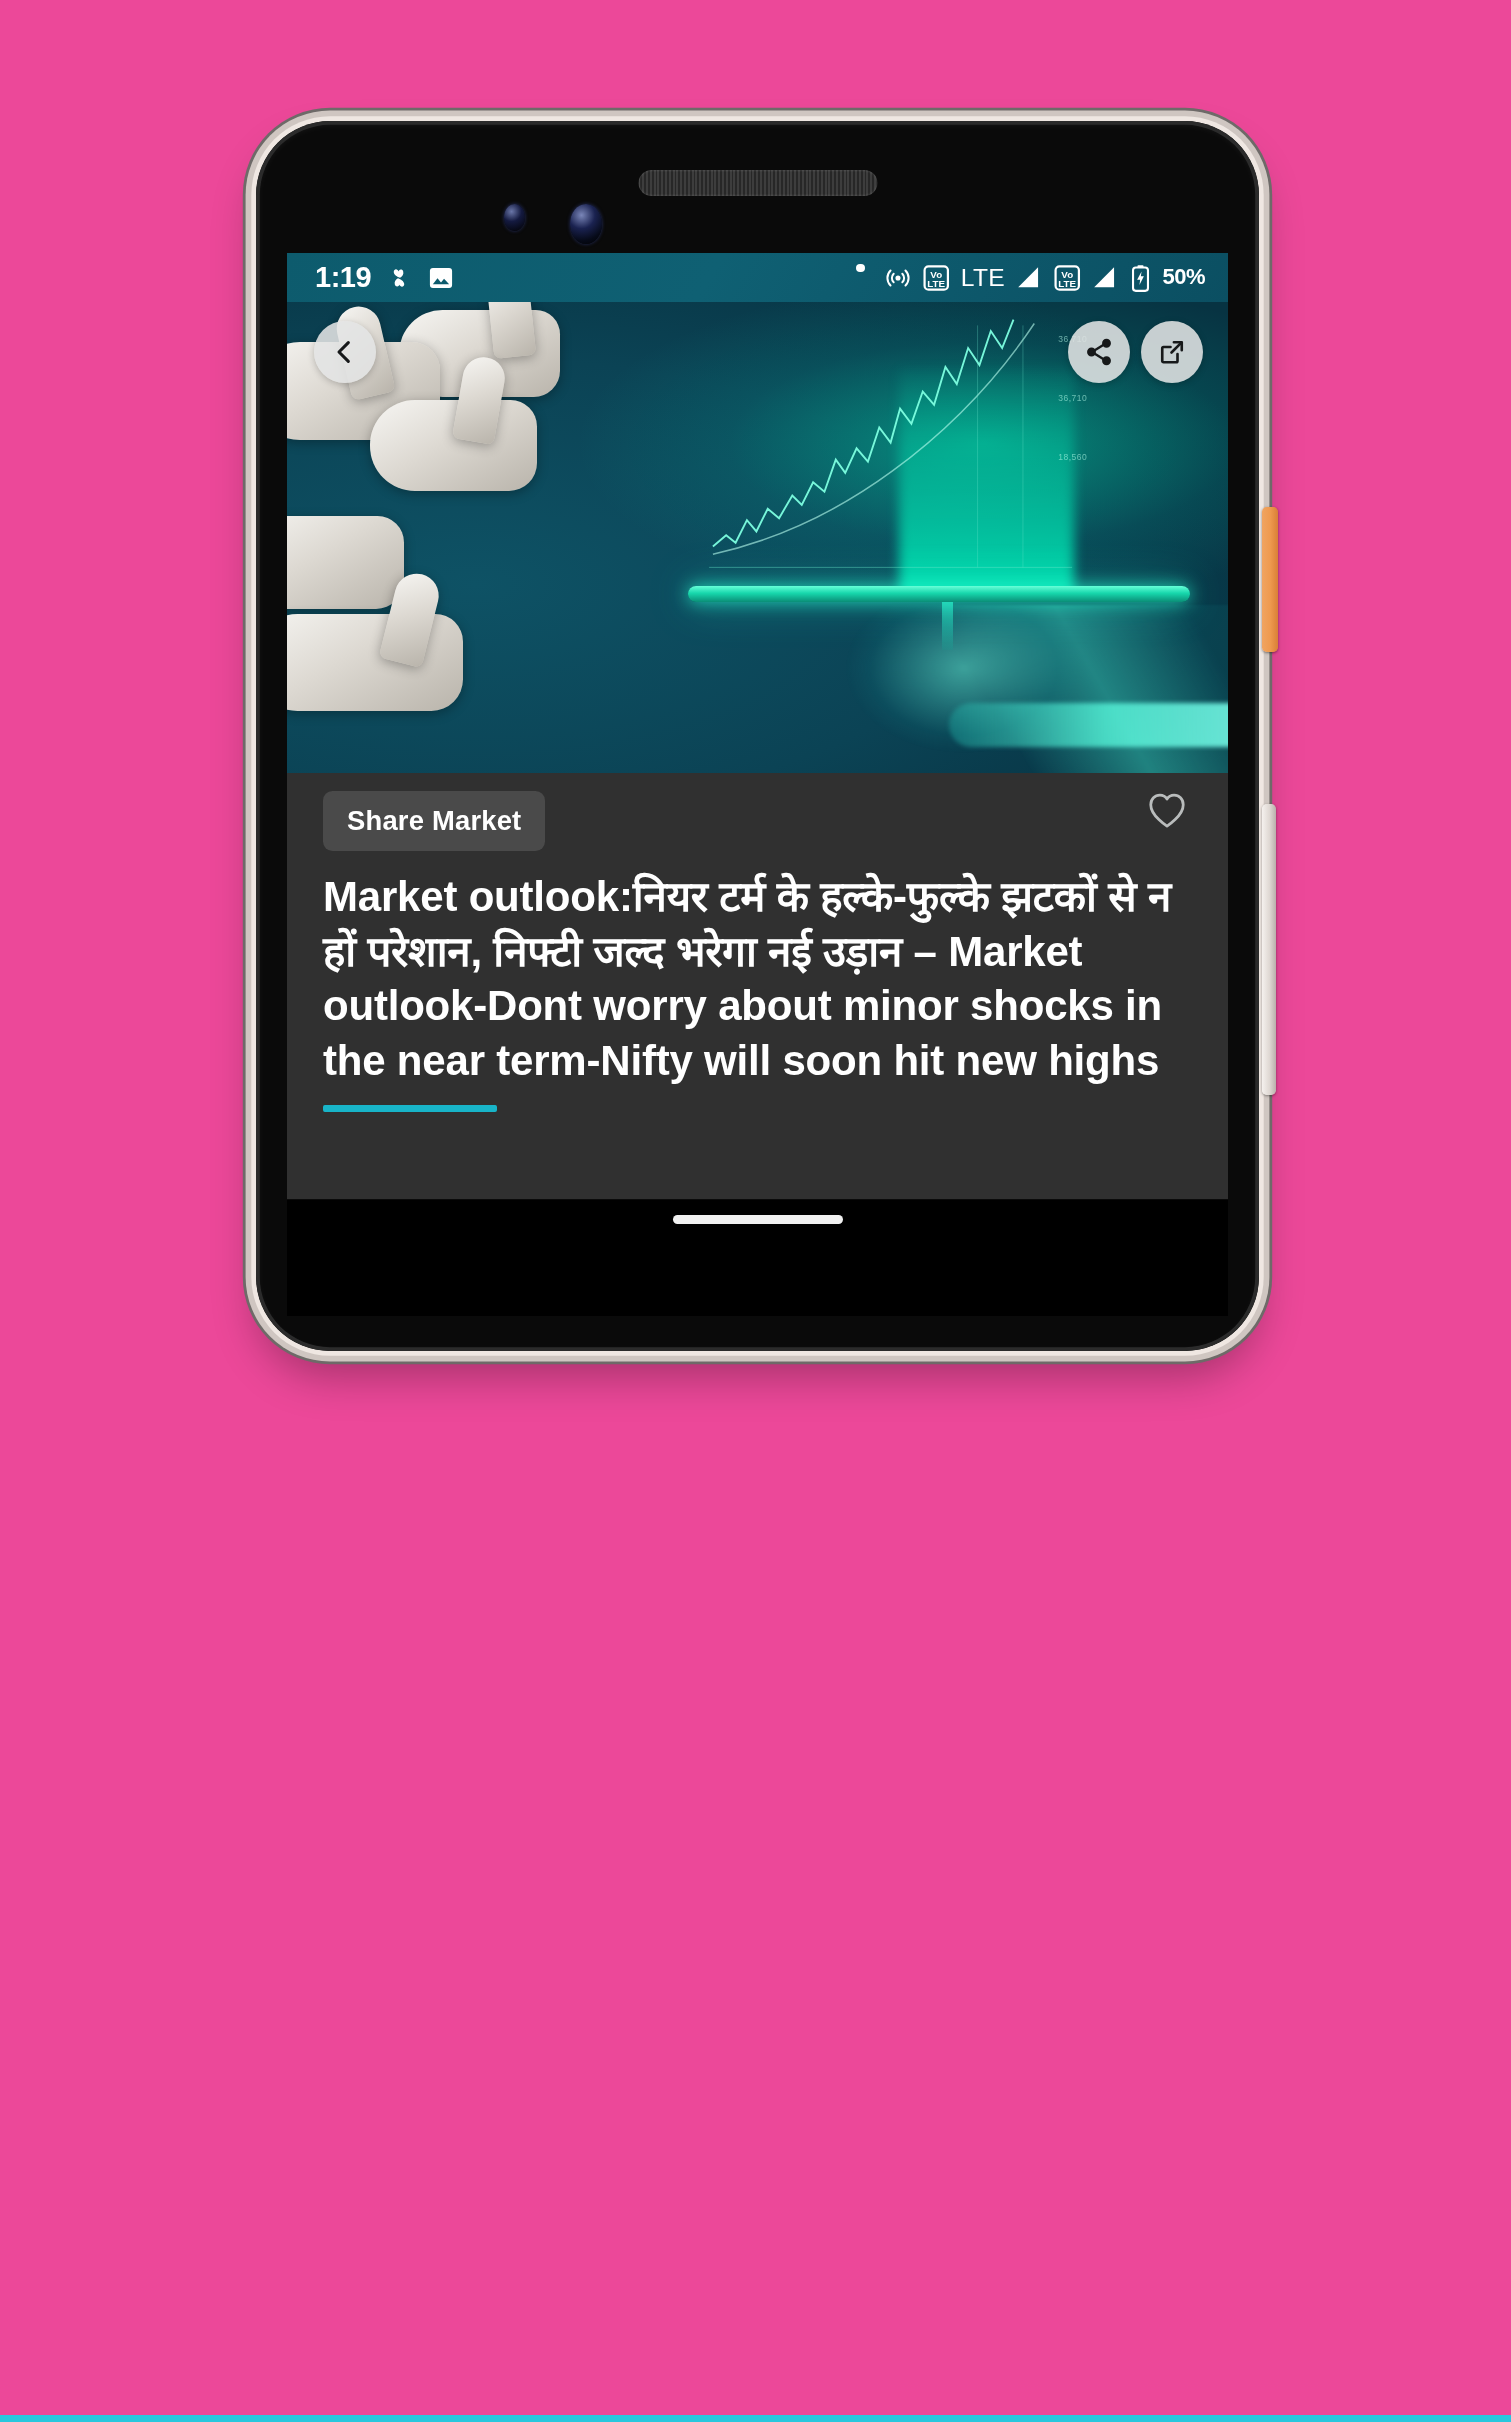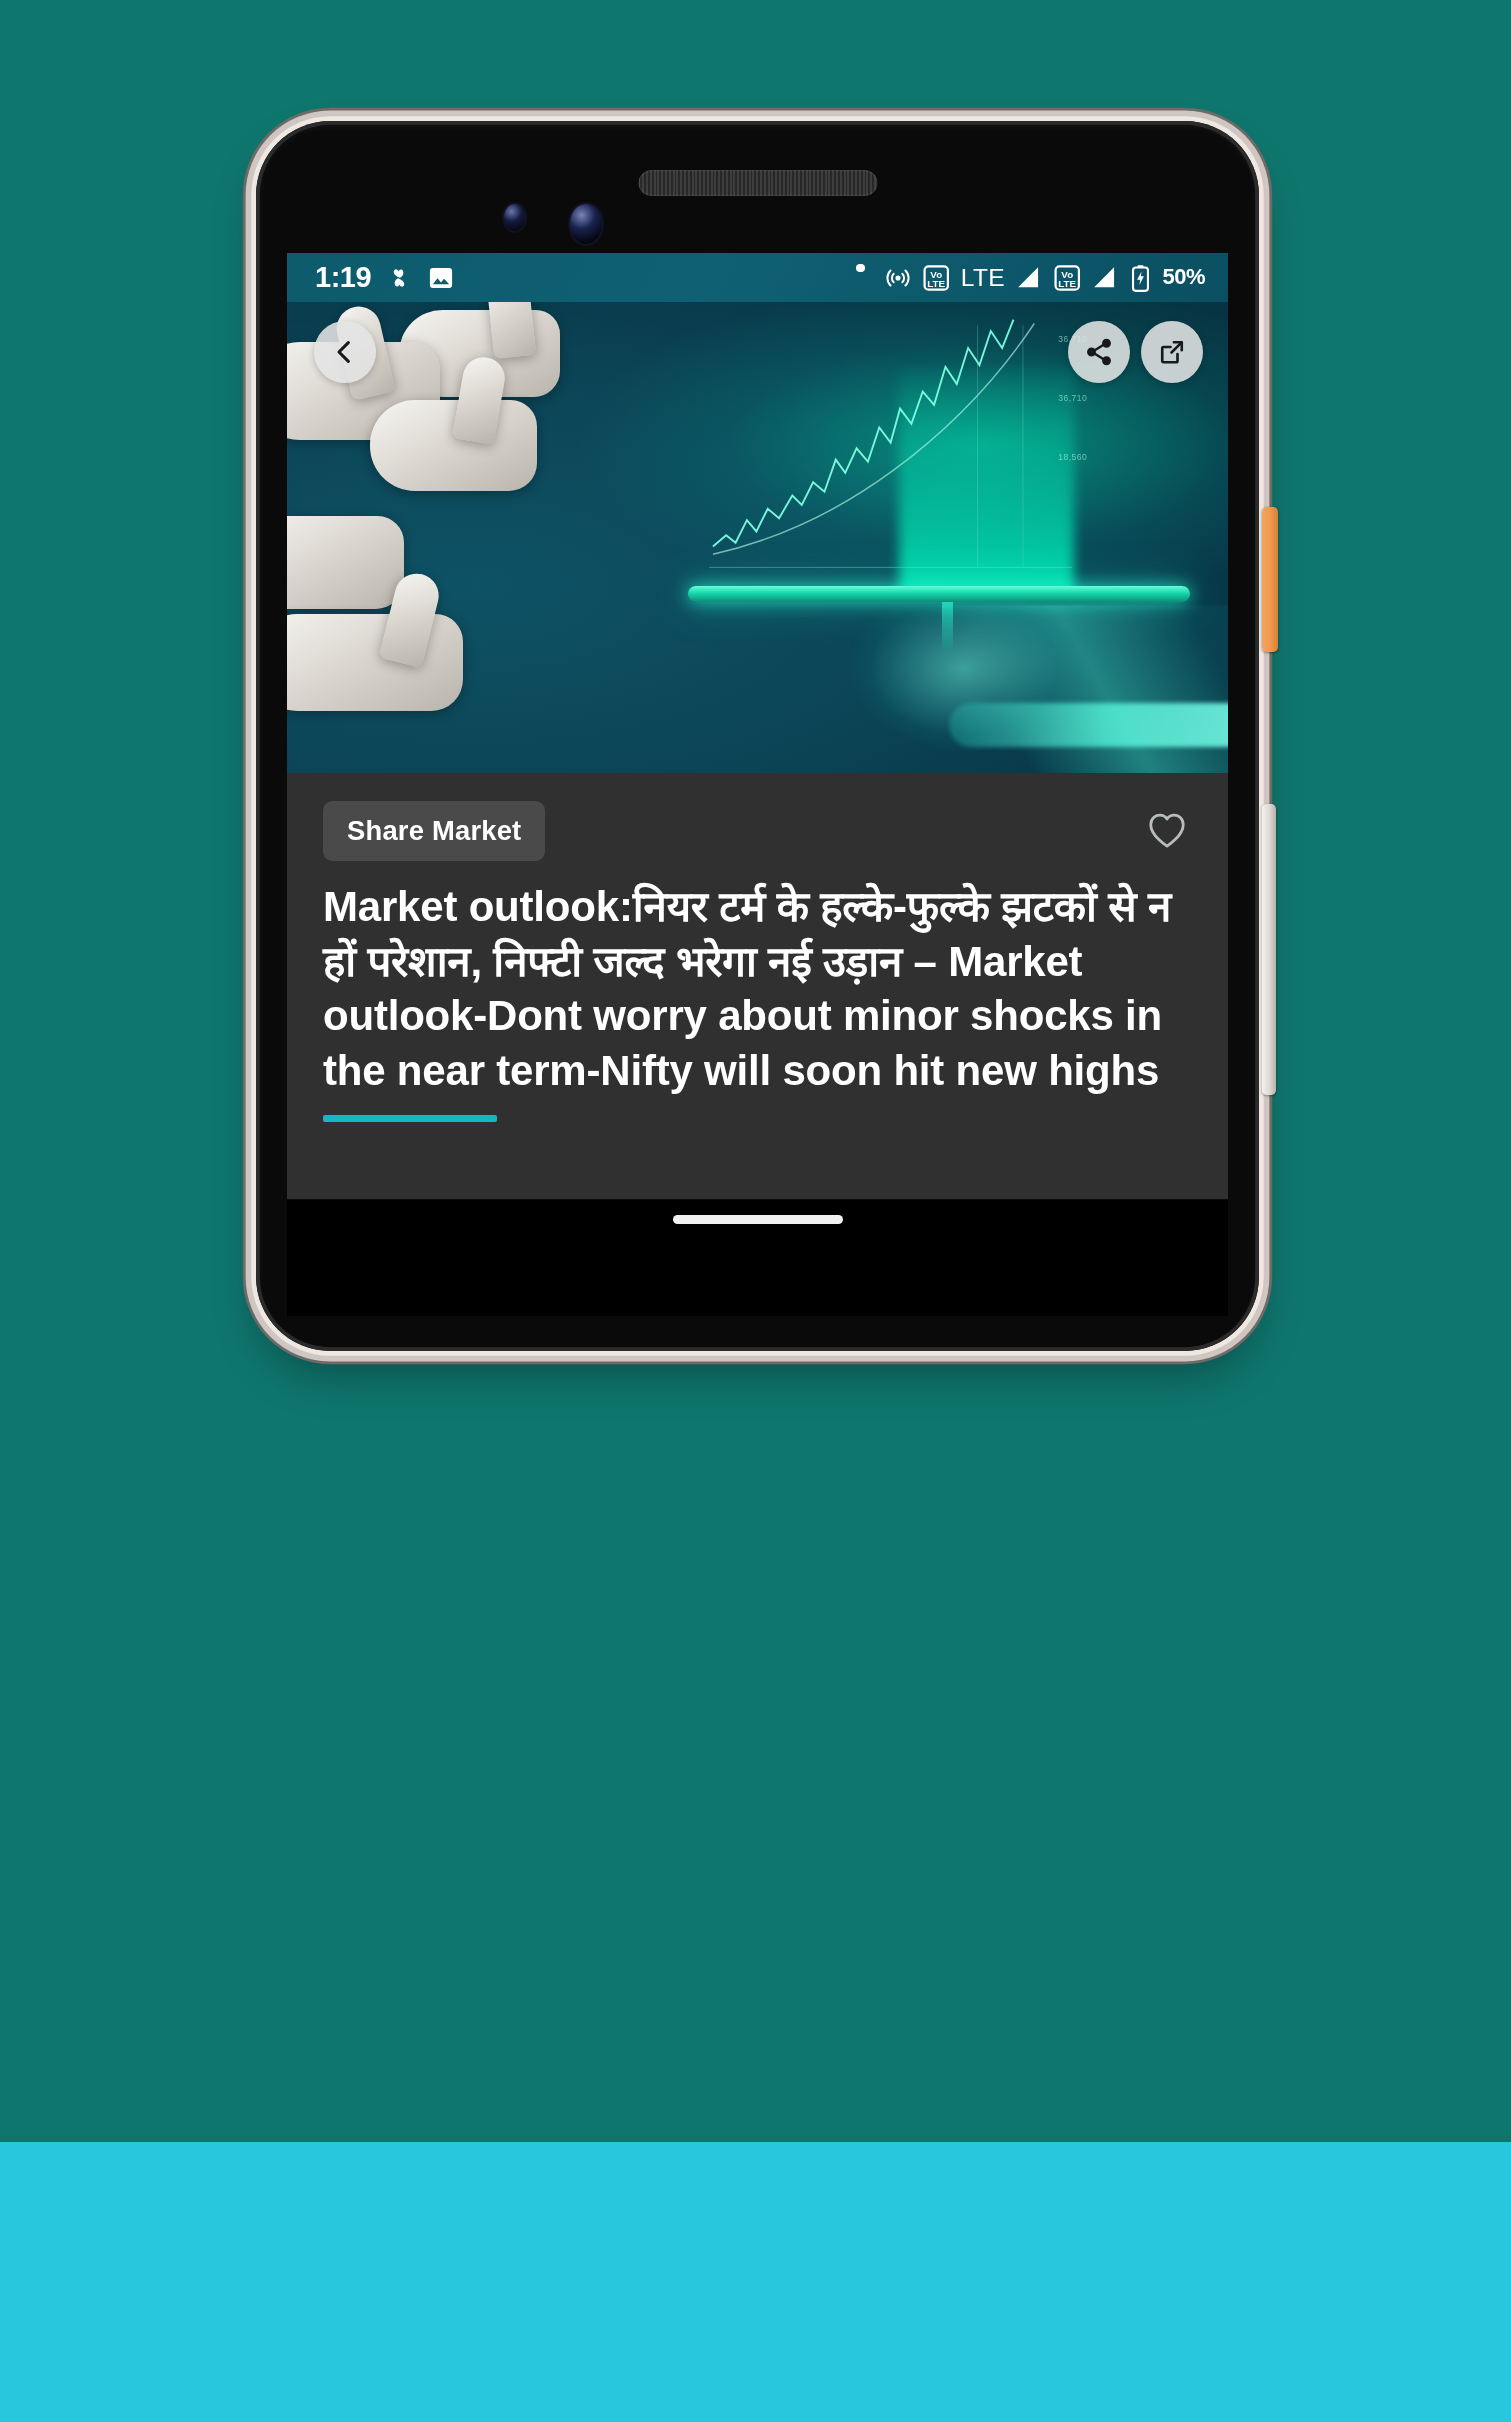--- a/index.html
+++ b/index.html
@@ -6,22 +6,22 @@
   html, body {
     width: 1511px; height: 2423px;
     background: #29c7dd;
     font-family: "Liberation Sans", sans-serif;
     overflow: hidden;
   }
 
   
   #stage {
     position: relative;
-    width: 1511px; height: 2142px;
-    background: #0f766e;
+    width: 1511px; height: 2415px;
+    background: #ec4899;
   }
 
   
   #phone {
     position: absolute;
     left: 256px; top: 121px;
     width: 1003px; height: 1230px;
   }
   .device-body {
     position: absolute;
@@ -201,22 +201,22 @@
   #btn-open  { right: 24.6px;  top: 19px; }
 
   
   .article {
     position: relative;
     background: #303030;
     padding: 0 36px;
     height: 426px;
   }
   .chip-row {
-    display: flex; align-items: center;
-    padding-top: 28px;
+    display: flex; align-items: flex-start;
+    padding-top: 18px;
   }
   .chip {
     background: #4a4a4a;
     color: #ffffff;
     font-size: 27.4px; font-weight: 700;
     padding: 14px 24px;
     border-radius: 9.5px;
     letter-spacing: 0.2px;
   }
   .heart { margin-left: auto; margin-right: 3.8px; }

